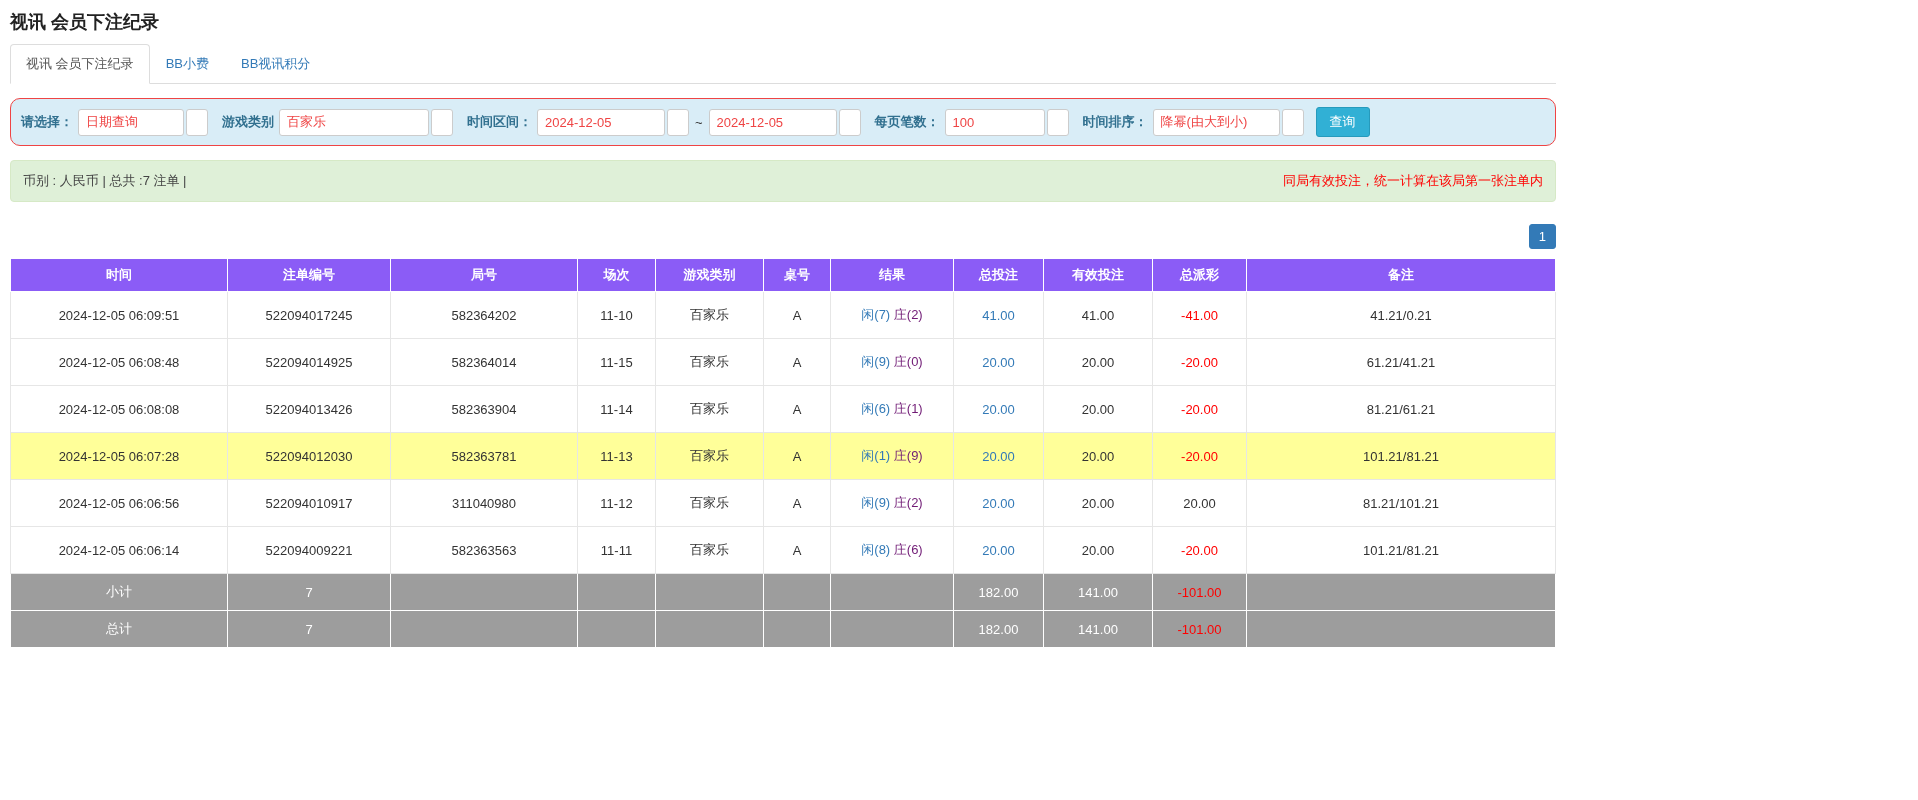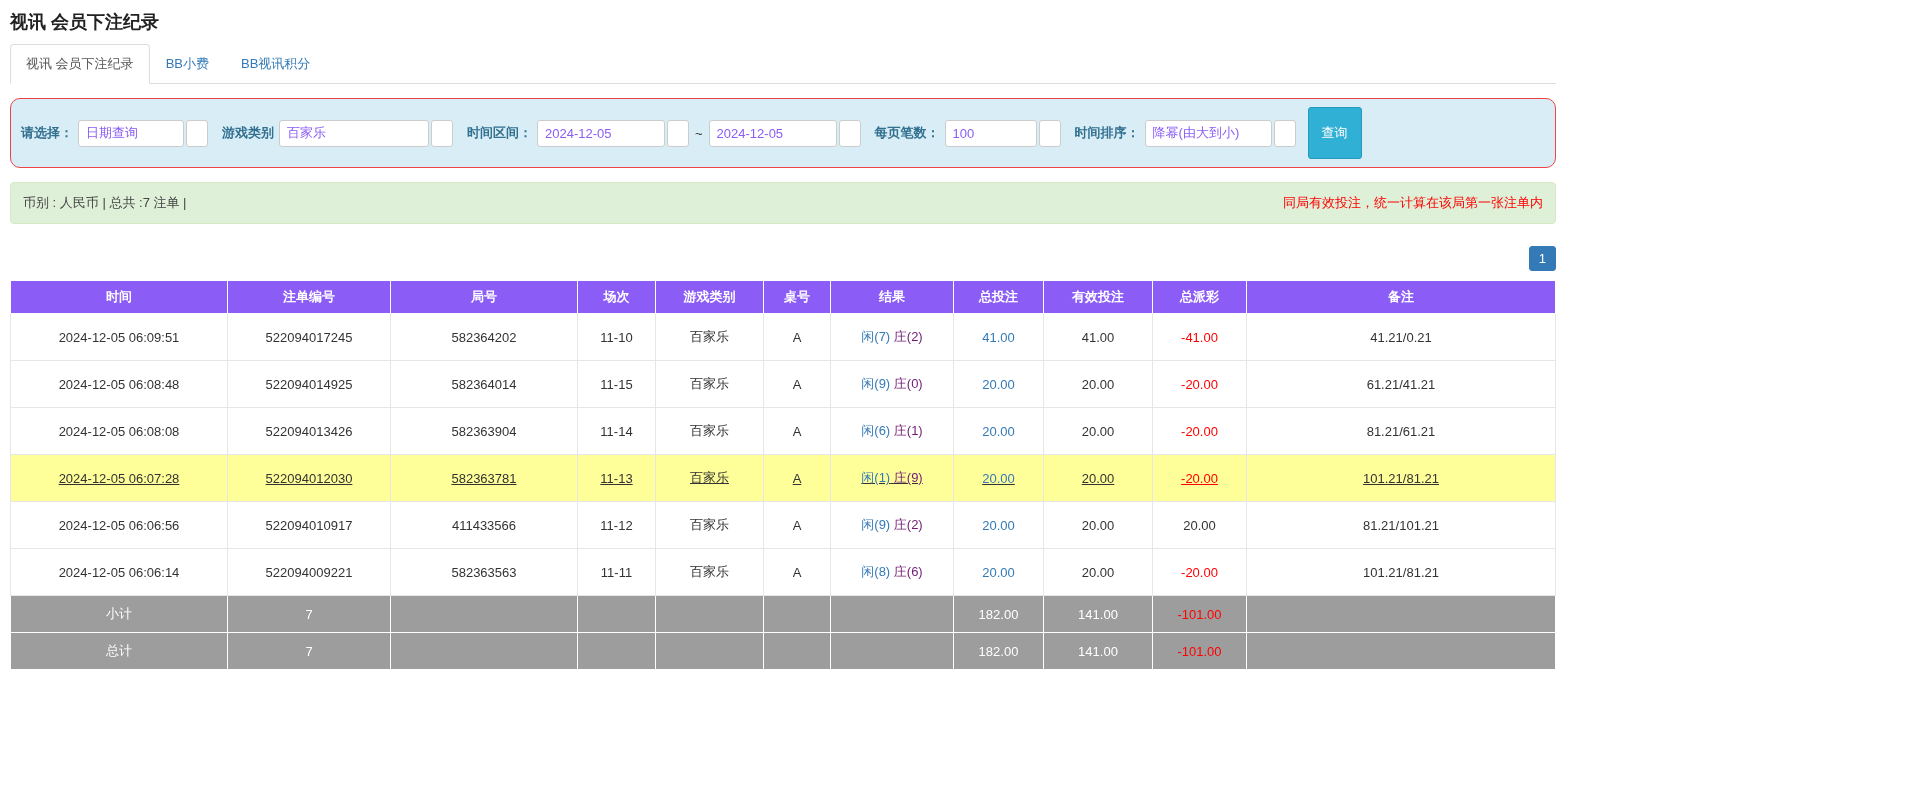--- a/index.html
+++ b/index.html
@@ -60,45 +60,45 @@
   }
   .filter-label:first-child { margin-left: 0; }
   .filter-input {
     height: 27px;
     border: 1px solid #ccc;
     border-radius: 3px;
     background: #fff;
     padding: 2px 7px;
     font-size: 13px;
     font-family: inherit;
-    color: #8b5cf6;
+    color: #ef4444;
   }
   .dd-toggle {
     width: 22px;
     height: 27px;
     border: 1px solid #ccc;
     border-radius: 3px;
     background: #fff;
     margin-left: 2px;
     cursor: pointer;
   }
   .tilde { margin: 0 6px; color: #333; }
   .w-select { width: 106px; }
   .w-game   { width: 150px; }
   .w-date   { width: 128px; }
-  .w-size   { width: 92px;  }
+  .w-size   { width: 100px;  }
   .w-sort   { width: 127px; }
   .search-btn {
     margin-left: 12px;
     background: #31b0d5;
     border: 1px solid #269abc;
     color: #fff;
     font-size: 13px;
     font-family: inherit;
-    padding: 16px 13px;
+    padding: 5px 13px;
     border-radius: 3px;
     cursor: pointer;
     white-space: nowrap;
   }
 
   
   .summary-bar {
     margin-top: 14px;
     background: #dff0d8;
     border: 1px solid #d6e9c6;
@@ -143,21 +143,21 @@
     overflow: hidden;
   }
   .bet-table td {
     border: 1px solid #e6e6e6;
     text-align: center;
     padding: 14px 4px;
     background: #fff;
     white-space: nowrap;
     overflow: hidden;
   }
-  tr.highlight td { background: #ffff99; text-decoration: underline; }
+  tr.highlight td { background: #ffff99; }
   .res-player { color: #337ab7; }
   .res-banker { color: #701a75; }
   a.bet-link { color: #337ab7; text-decoration: none; cursor: pointer; }
   td.neg, .neg { color: #ff0000; }
 
   tr.summary-row td {
     background: #9d9d9d;
     color: #fff;
     border: 1px solid #fff;
     padding: 9px 4px;
@@ -316,21 +316,21 @@
     <td>
       <a class="bet-link">20.00</a>
     </td>
     <td>20.00</td>
     <td class="payout neg">-20.00</td>
     <td>101.21/81.21</td>
   </tr>
         <tr>
     <td>2024-12-05 06:06:56</td>
     <td>522094010917</td>
-    <td>411433566</td>
+    <td>311040980</td>
     <td>11-12</td>
     <td>百家乐</td>
     <td>A</td>
     <td>
       <span class="res-player">闲(9)</span>
       <span class="res-banker">庄(2)</span>
     </td>
     <td>
       <a class="bet-link">20.00</a>
     </td>

